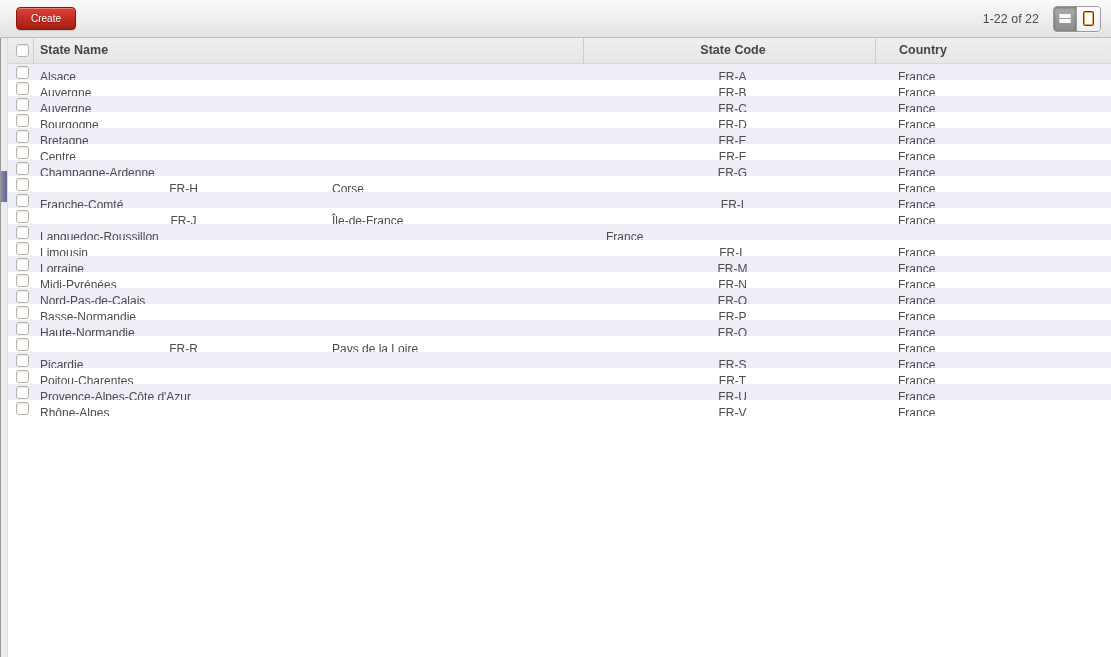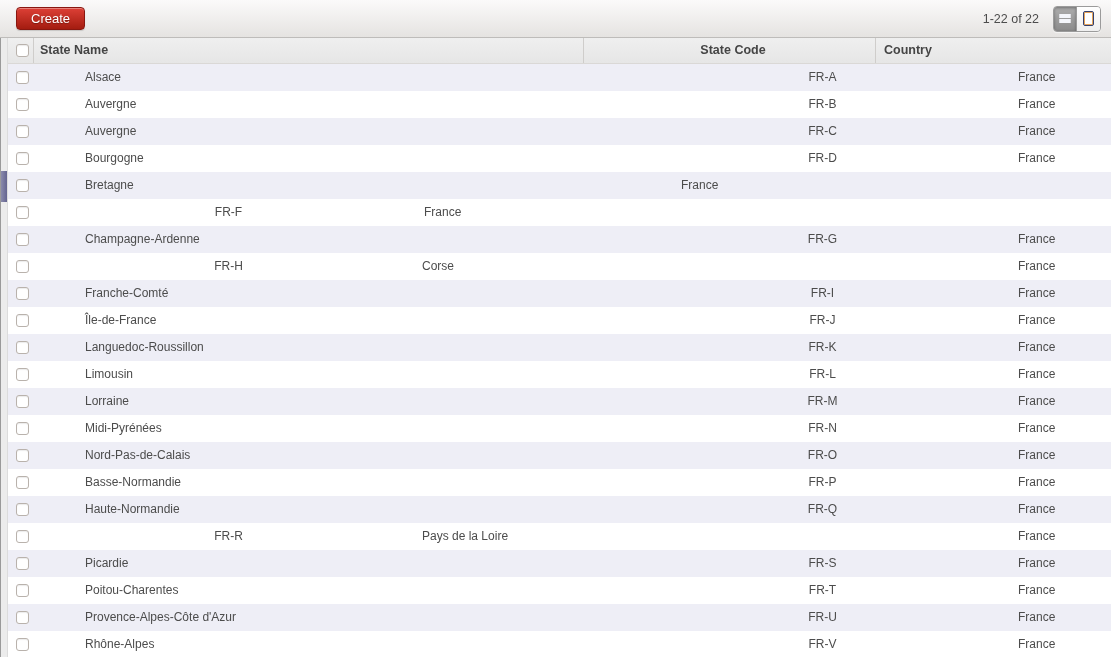--- a/index.html
+++ b/index.html
@@ -11,21 +11,21 @@
 
   
   .toolbar {
     position:absolute; left:0; top:0; width:1111px; height:38px;
     background:linear-gradient(#fbfafa,#e5e3e1);
     border-bottom:1px solid #bebcba;
     display:flex; align-items:center; justify-content:space-between;
     padding:0 10px 0 16px; z-index:3;
   }
   .btn-create {
-    height:23px; padding:0 14px; font-size:13px; color:#fff;
+    height:23px; padding:0 14px; font-size:10px; color:#fff;
     background:linear-gradient(var(--create-top,#dd4036),var(--create-bottom,#a41c10));
     border:1px solid #891710; border-radius:4px;
     box-shadow:inset 0 1px 0 rgba(255,255,255,.35), 0 1px 1px rgba(0,0,0,.15);
     text-shadow:0 1px 1px rgba(0,0,0,.3); cursor:pointer;
     font-family:inherit;
   }
   .toolbar-right { display:flex; align-items:center; }
   .pager-text { color:#4c4c4c; font-size:12.5px; margin-right:14px; }
   .switcher {
     display:inline-flex; border:1px solid #9b9b9b; border-radius:4px;
@@ -56,33 +56,33 @@
     background:linear-gradient(90deg,#8a8aac,var(--highlight,#64648f));
   }
 
   
   .listview { position:absolute; left:8px; top:38px; width:1103px; }
   .lrow { display:flex; width:100%; }
   .cell { flex-shrink:0; white-space:nowrap; overflow:hidden; }
   .c-check   { width:26px; display:flex; align-items:center; }
   .c-name    { width:549px; padding-left:6px; }
   .c-code    { width:292px; padding-left:7px;text-align:center; }
-  .c-country { flex:1; padding-left:8px; }
+  .c-country { flex:1; padding-left:23px; }
 
   .lhead {
     height:26px; line-height:25px;
     background:linear-gradient(#efefef,#e6e6e6);
     border-bottom:1px solid #dad8d6;
     font-weight:bold; color:#454545; font-size:12.5px;
   }
   .lhead .c-check   { border-right:1px solid #cfcdcb; height:100%; }
   .lhead .c-code,
   .lhead .c-country { border-left:1px solid #cfcdcb; height:100%; }
 
-  .lbody .lrow { height:27px; line-height:27px; background:#fff; cursor:pointer;gap:45px; }
+  .lbody .lrow { height:16px; line-height:27px; background:#fff; cursor:pointer; }
   .lbody .lrow.stripe { background:var(--stripe,#eeeef6); }
 
   .checkbox {
     width:13px; height:13px; margin-left:8px;
     background:#fff; border:1px solid #b9b2ac; border-radius:3px;
     box-shadow:inset 0 1px 1px rgba(0,0,0,.08); cursor:pointer;
   }
 </style>
 </head>
 <body>
@@ -154,26 +154,28 @@
         </span>
         <span class="cell c-name">Bourgogne</span>
         <span class="cell c-code">FR-D</span>
         <span class="cell c-country">France</span>
       </div>
       <div class="lrow stripe">
         <span class="cell c-check">
           <span class="checkbox"></span>
         </span>
         <span class="cell c-name">Bretagne</span>
-        <span class="cell c-country">France</span>
-      </div>
-      <div class="lrow">
-        <span class="cell c-check">
-          <span class="checkbox"></span>
-        </span>
+        <span class="cell c-code">FR-E</span>
+        <span class="cell c-country">France</span>
+      </div>
+      <div class="lrow">
+        <span class="cell c-check">
+          <span class="checkbox"></span>
+        </span>
+        <span class="cell c-name">Centre</span>
         <span class="cell c-code">FR-F</span>
         <span class="cell c-country">France</span>
       </div>
       <div class="lrow stripe">
         <span class="cell c-check">
           <span class="checkbox"></span>
         </span>
         <span class="cell c-name">Champagne-Ardenne</span>
         <span class="cell c-code">FR-G</span>
         <span class="cell c-country">France</span>
@@ -191,30 +193,29 @@
           <span class="checkbox"></span>
         </span>
         <span class="cell c-name">Franche-Comté</span>
         <span class="cell c-code">FR-I</span>
         <span class="cell c-country">France</span>
       </div>
       <div class="lrow">
         <span class="cell c-check">
           <span class="checkbox"></span>
         </span>
+        <span class="cell c-code">FR-J</span>
         <span class="cell c-name">Île-de-France</span>
-        <span class="cell c-code">FR-J</span>
         <span class="cell c-country">France</span>
       </div>
       <div class="lrow stripe">
         <span class="cell c-check">
           <span class="checkbox"></span>
         </span>
         <span class="cell c-name">Languedoc-Roussillon</span>
-        <span class="cell c-code">FR-K</span>
         <span class="cell c-country">France</span>
       </div>
       <div class="lrow">
         <span class="cell c-check">
           <span class="checkbox"></span>
         </span>
         <span class="cell c-name">Limousin</span>
         <span class="cell c-code">FR-L</span>
         <span class="cell c-country">France</span>
       </div>

